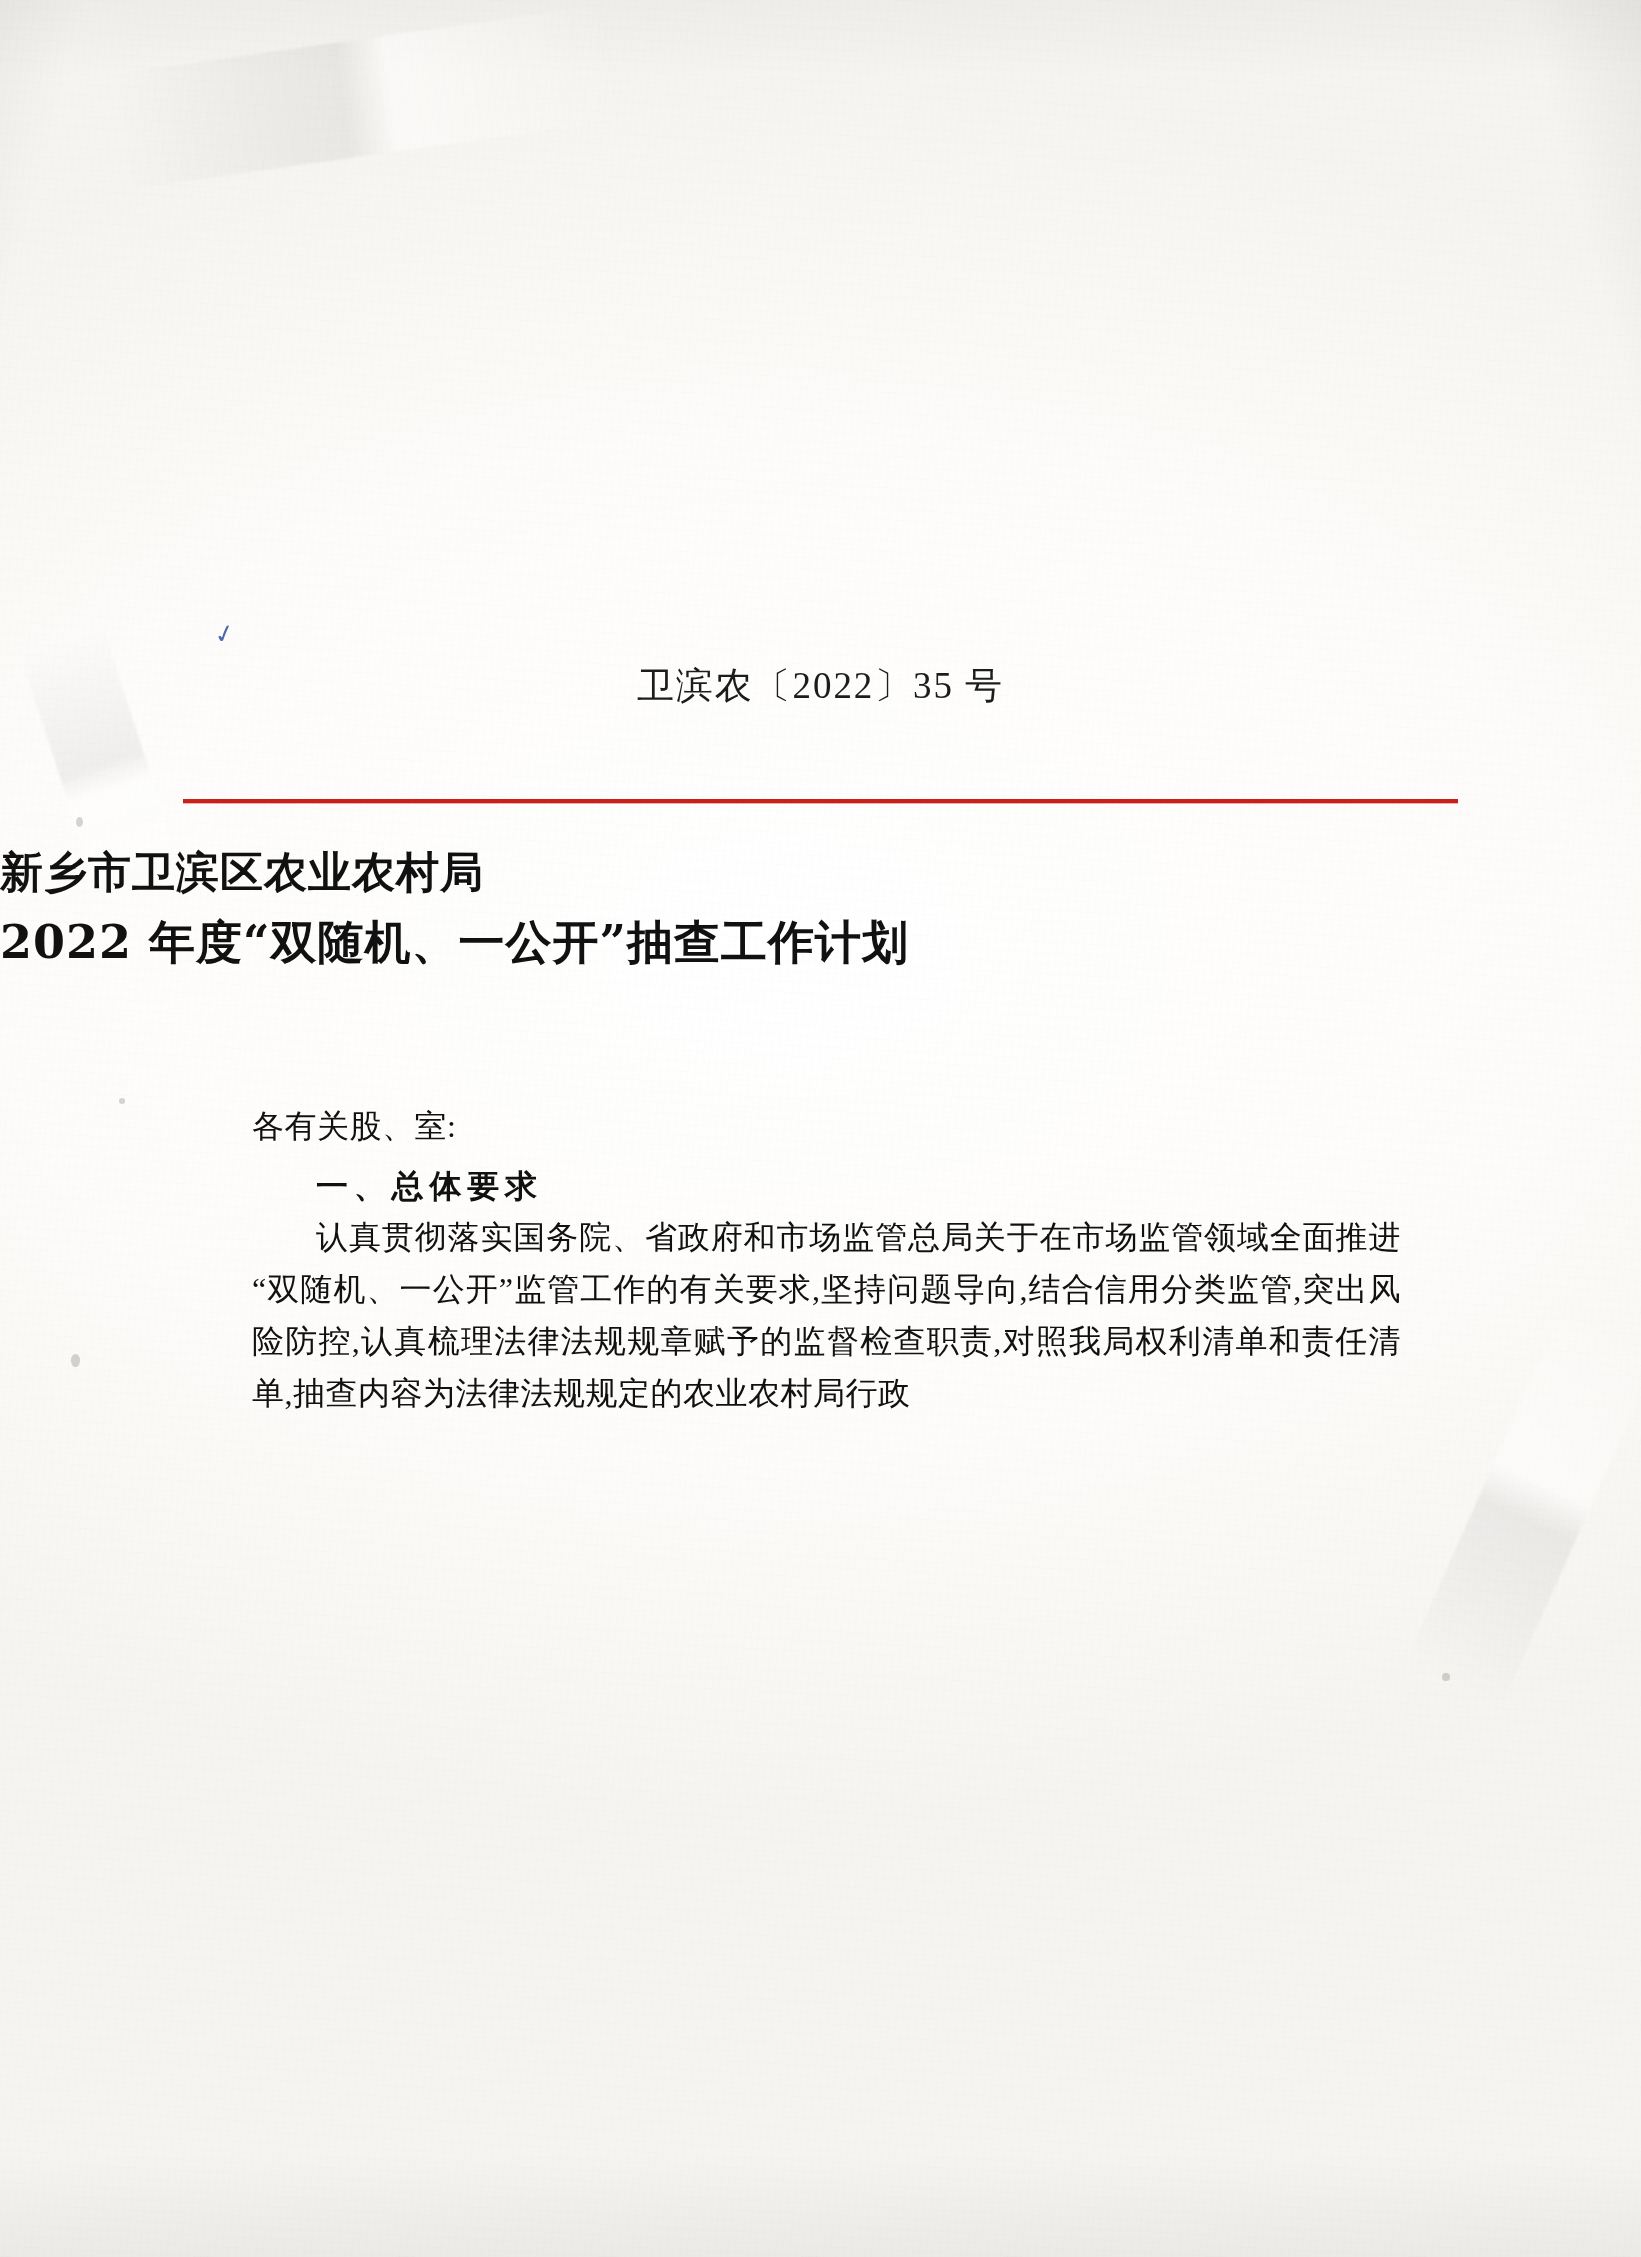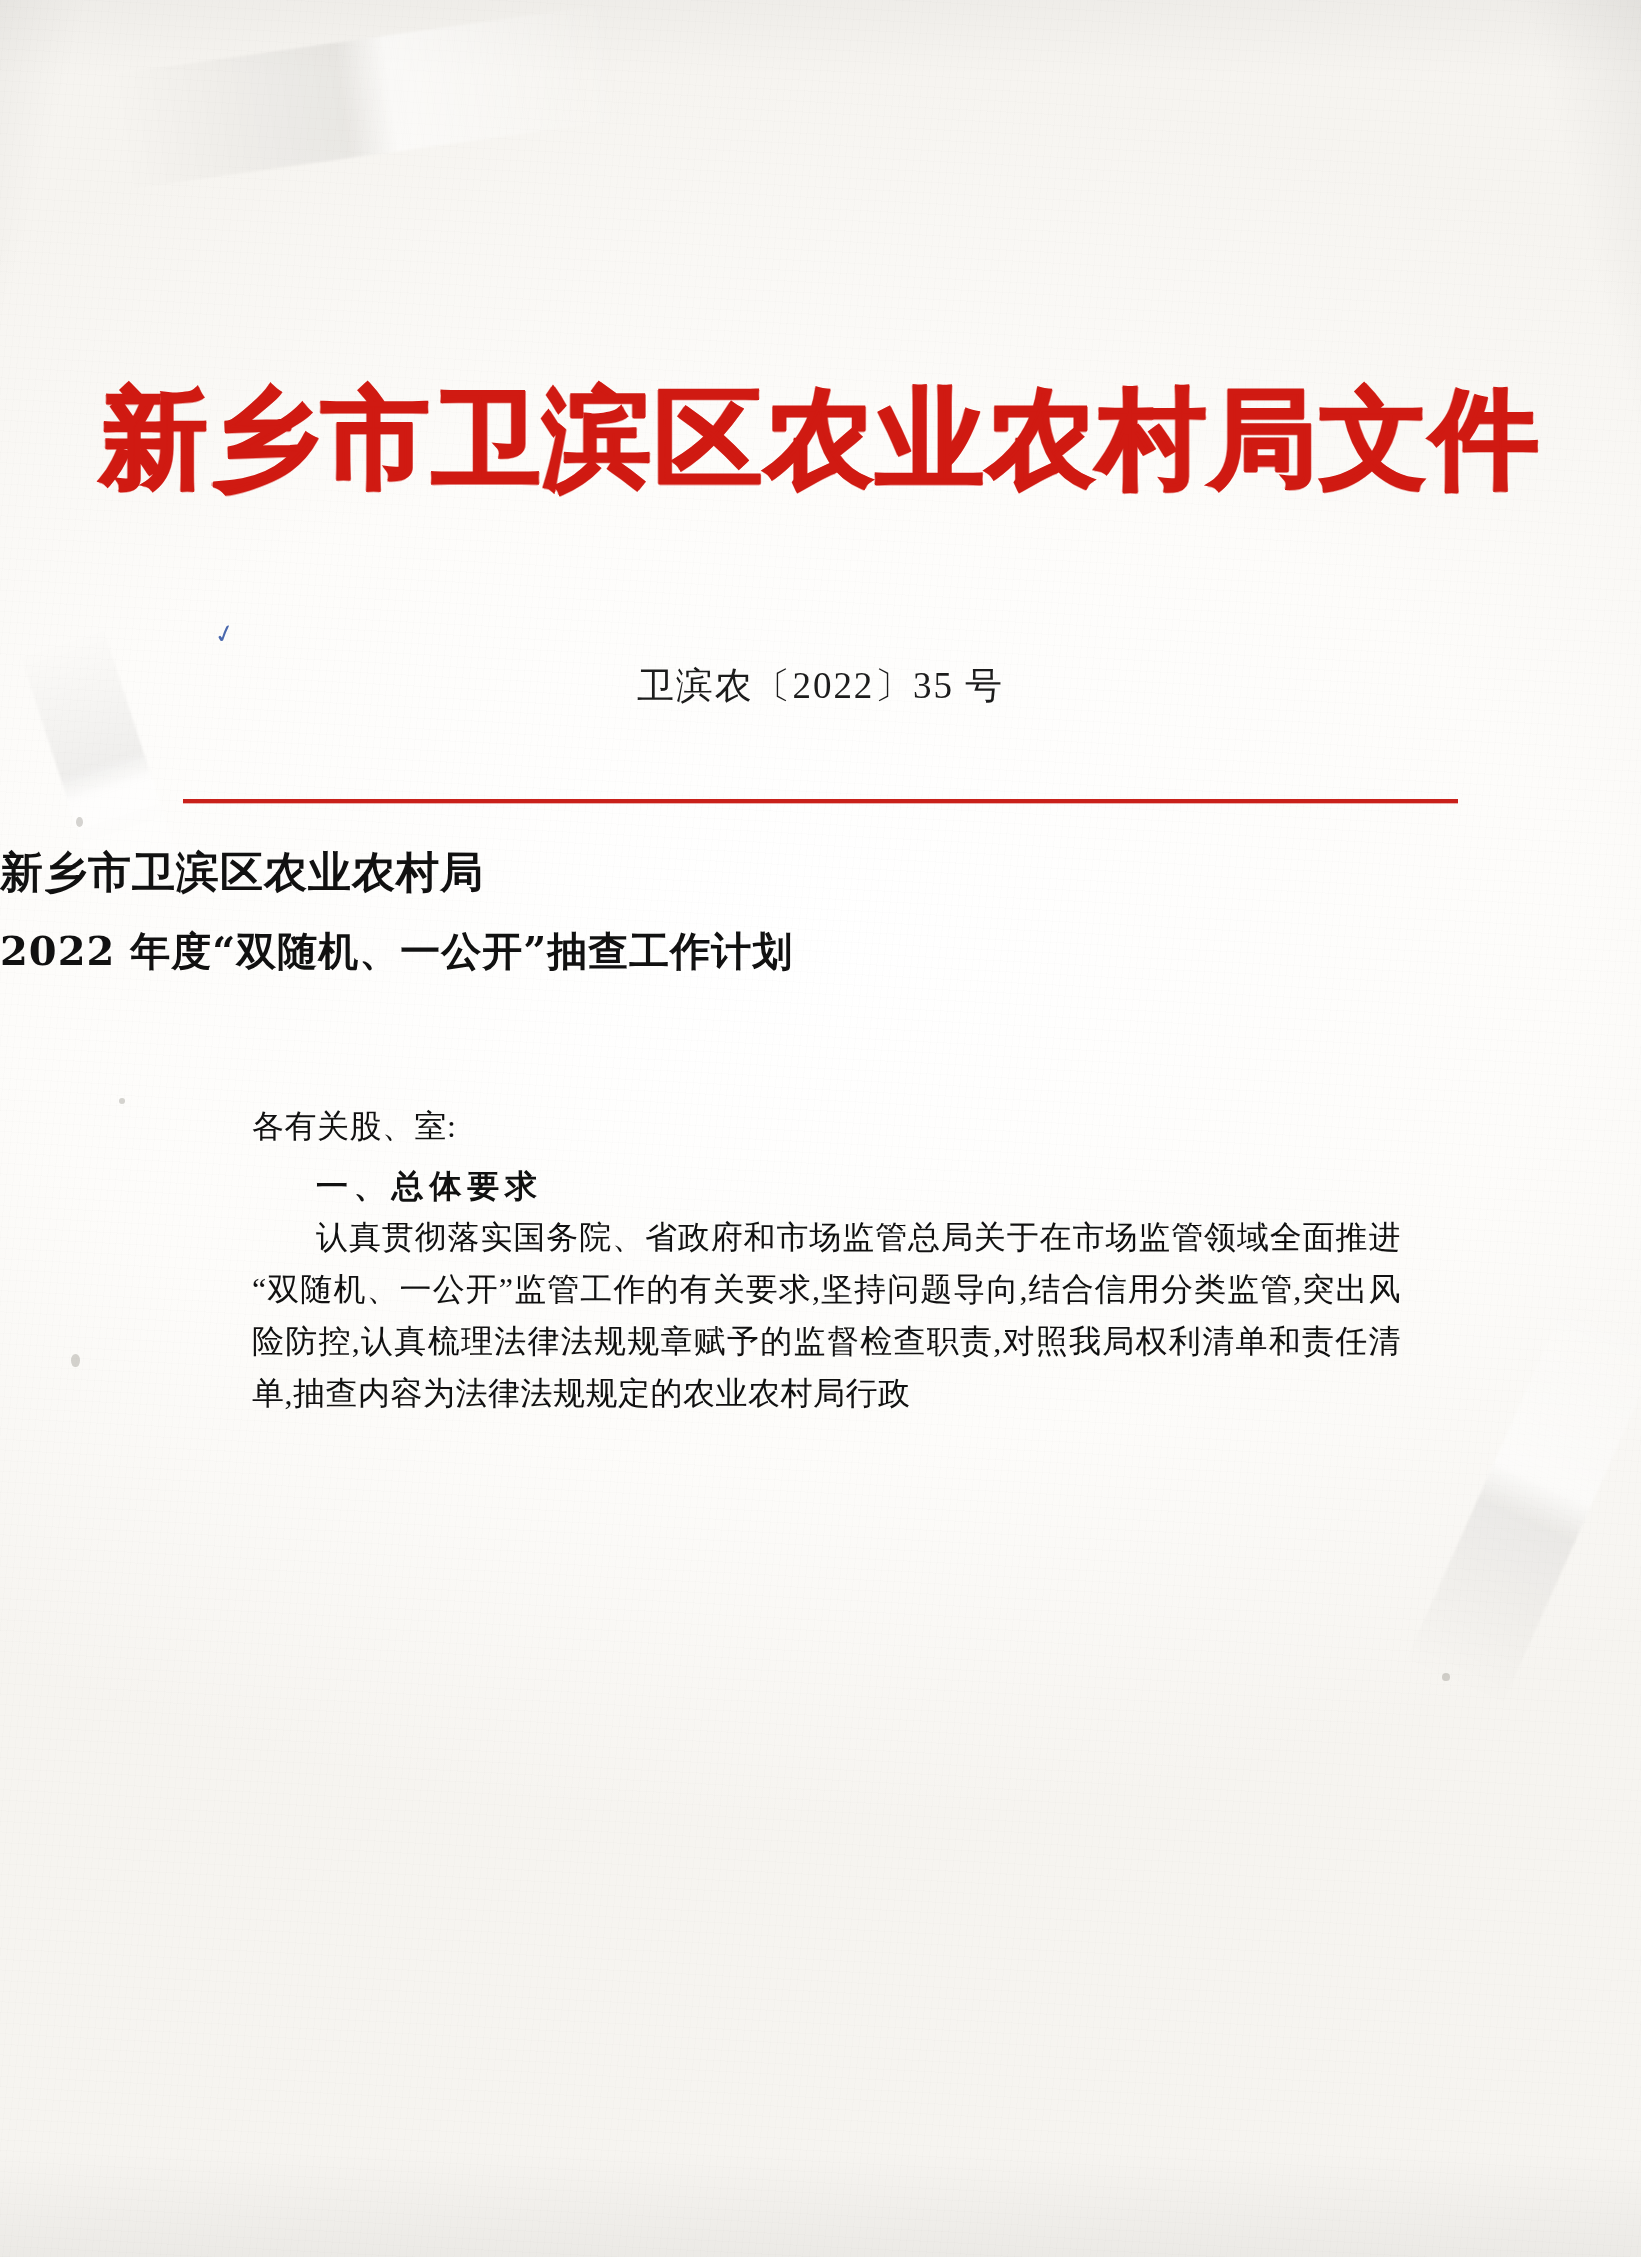--- a/index.html
+++ b/index.html
@@ -132,24 +132,24 @@
     color: #111;
     font-family: "DejaVu Serif", "Liberation Serif", serif;
     font-weight: 700;
   }
   .title-line1 {
     font-size: 43px;
     letter-spacing: 1px;
     line-height: 1.42;
   }
   .title-line2 {
-    font-size: 40px;
+    font-size: 46px;
     letter-spacing: 1px;
     line-height: 1.42;
-    margin-top: 20px;
+    margin-top: 7px;
   }
 
   
   .body-block {
     position: absolute;
     left: 252px;
     width: 1149px;
     top: 1101px;
     color: #111;
     font-size: 32px;
@@ -184,21 +184,20 @@
   <div class="crease" style="left:116px; top:39px; width:502px; height:116px; transform:rotate(-8deg);"></div>
   <div class="crease" style="left:-39px; top:734px; width:290px; height:87px; transform:rotate(72deg);"></div>
   <div class="crease" style="left:1332px; top:1448px; width:406px; height:106px; transform:rotate(-66deg);"></div>
   <div class="blot" style="left:76px; top:817px; width:6.8px; height:9.7px;"></div>
   <div class="blot" style="left:71px; top:1354px; width:8.7px; height:12.6px;"></div>
   <div class="blot" style="left:1442px; top:1673px; width:7.7px; height:7.7px;"></div>
   <div class="blot" style="left:119px; top:1098px; width:5.8px; height:5.8px;"></div>
 
   <div class="content">
 
-    <div class="masthead">新乡市卫滨区农业农村局文件</div>
 
     <div class="pen-mark">✓</div>
 
     <div class="doc-number">卫滨农〔2022〕35 号</div>
 
     <div class="red-rule"></div>
 
     <div class="title-block">
       <div class="title-line1">新乡市卫滨区农业农村局</div>
       <div class="title-line2">2022 年度“双随机、一公开”抽查工作计划</div>

